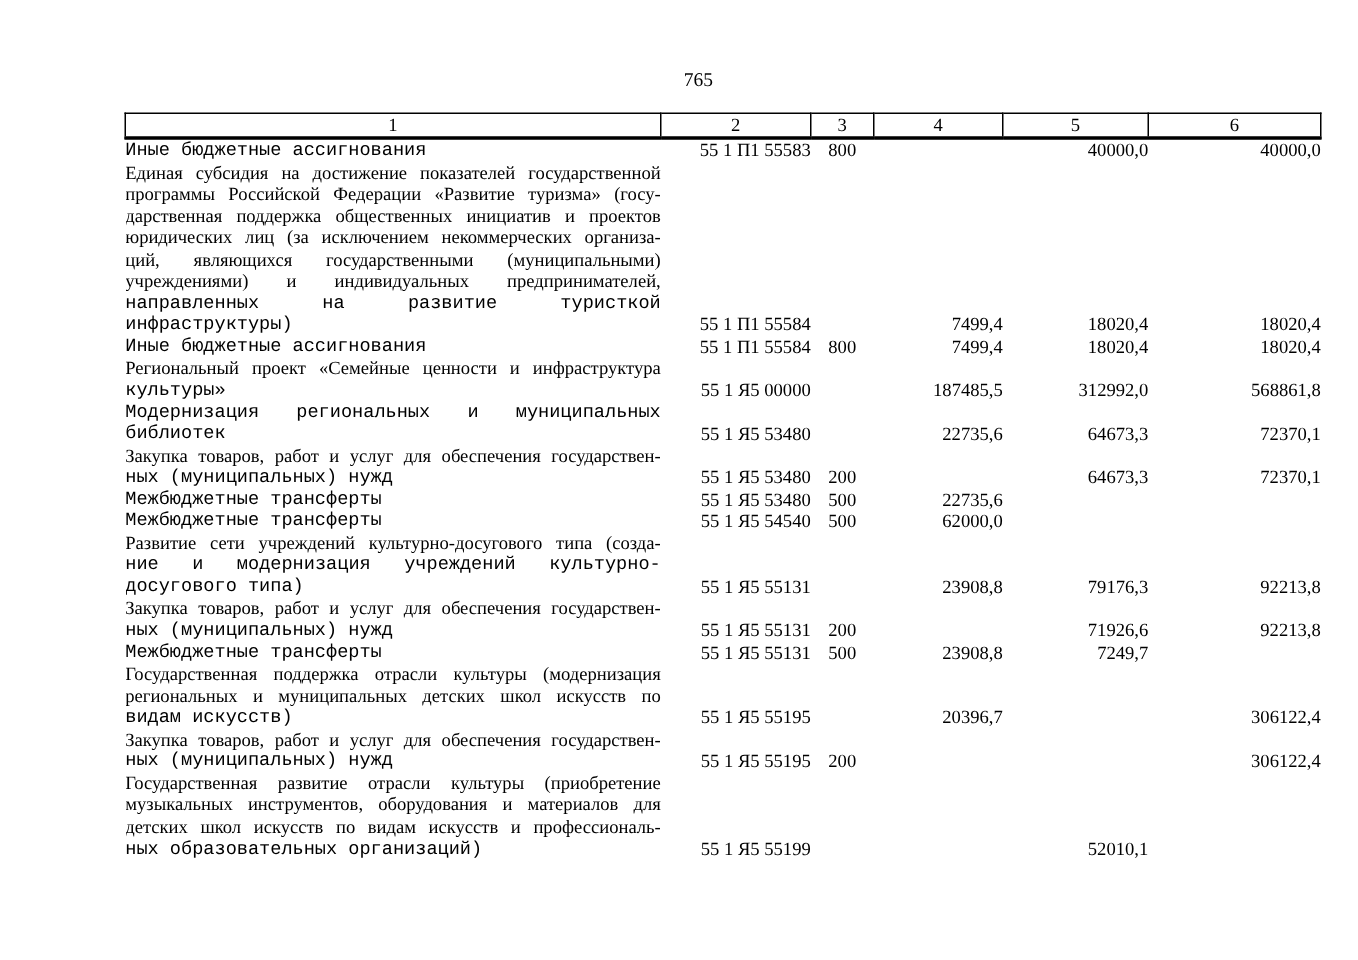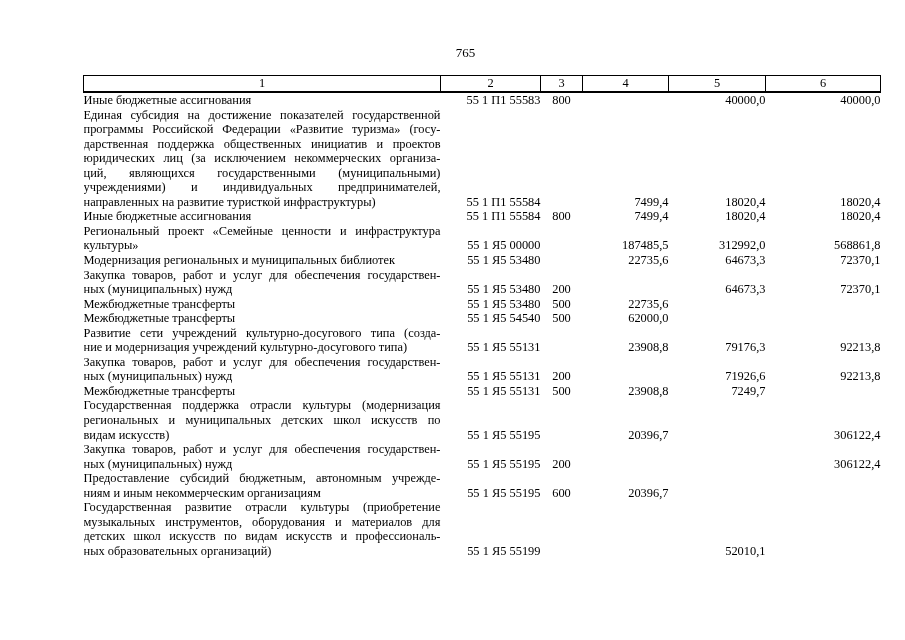--- a/index.html
+++ b/index.html
@@ -50,20 +50,21 @@
     overflow: hidden;
   }
   td.name { padding: 0 4px 0 5px; }
   .nline {
     text-align: justify;
     text-align-last: justify;
     -moz-text-align-last: justify;
   }
   .nline:last-child {
     text-align-last: left;
+    font-family: Liberation Mono, monospace;
     -moz-text-align-last: left;
   }
   td.code  { text-align: right; }
   td.etype { text-align: center; }
   td.amt   { text-align: right; padding-right: 4px; }
 </style>
 </head>
 <body>
 
 <div class="page-number">765</div>
@@ -226,31 +227,20 @@
           <div class="nline">ных (муниципальных) нужд</div>
         </td>
         <td class="code">55 1 Я5 55195</td>
         <td class="etype">200</td>
         <td class="amt"></td>
         <td class="amt"></td>
         <td class="amt">306122,4</td>
       </tr>
       <tr>
         <td class="name">
-          <div class="nline">Предоставление субсидий бюджетным, автономным учрежде-</div>
-          <div class="nline">ниям и иным некоммерческим организациям</div>
-        </td>
-        <td class="code">55 1 Я5 55195</td>
-        <td class="etype">600</td>
-        <td class="amt">20396,7</td>
-        <td class="amt"></td>
-        <td class="amt"></td>
-      </tr>
-      <tr>
-        <td class="name">
           <div class="nline">Государственная развитие отрасли культуры (приобретение</div>
           <div class="nline">музыкальных инструментов, оборудования и материалов для</div>
           <div class="nline">детских школ искусств по видам искусств и профессиональ-</div>
           <div class="nline">ных образовательных организаций)</div>
         </td>
         <td class="code">55 1 Я5 55199</td>
         <td class="etype"></td>
         <td class="amt"></td>
         <td class="amt">52010,1</td>
         <td class="amt"></td>

